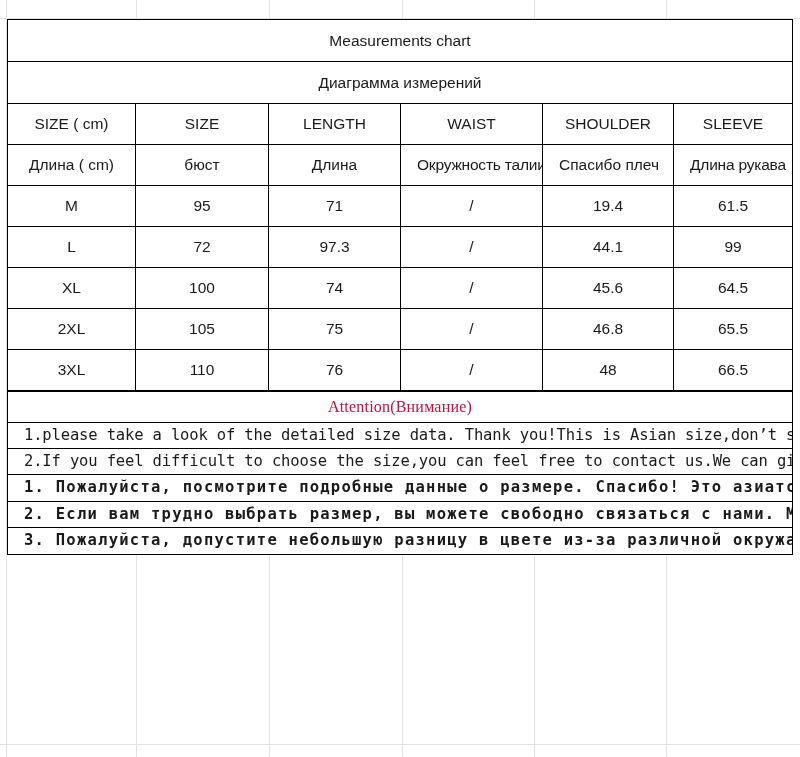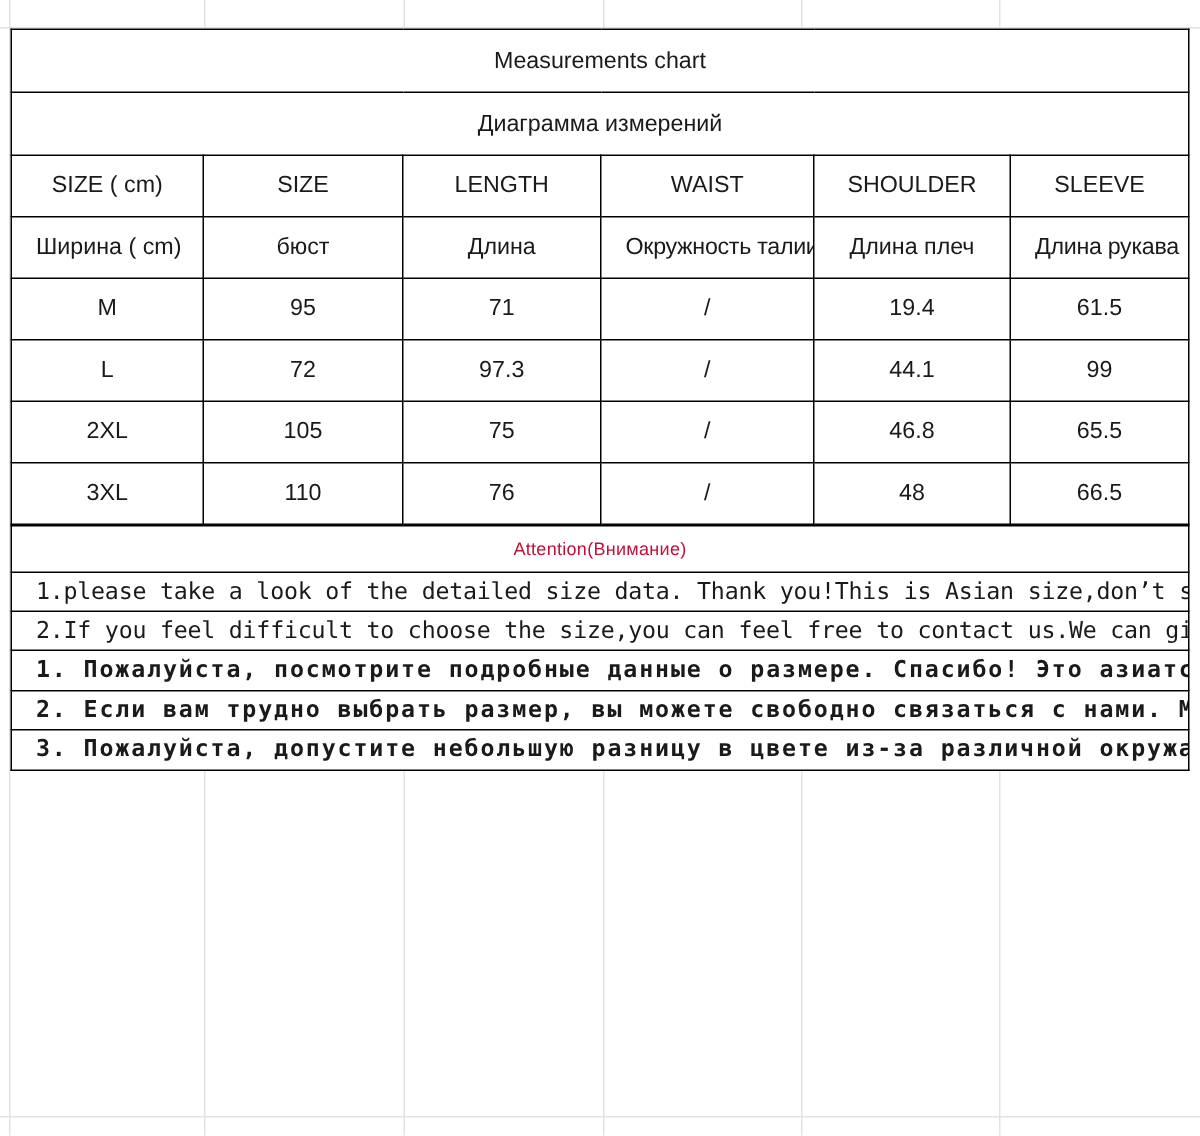--- a/index.html
+++ b/index.html
@@ -81,22 +81,22 @@
   }
   .notes tr:last-child td {
     border-bottom: 1px solid #000000;
   }
 
   .attention-cell {
     height: 30px;
   }
   .attention-text {
     color: #c2103a;
-    font-family: Liberation Sans, sans-serif;
-    font-size: 12px;
+    font-family: Liberation Serif, serif;
+    font-size: 16px;
     letter-spacing: 0.2px;
     white-space: nowrap;
   }
 
   .note-en {
     font-family: "DejaVu Sans Mono", monospace;
     font-size: 13.4px;
     color: #111111;
     line-height: 1.62;
     letter-spacing: -0.15px;
@@ -151,45 +151,53 @@
       </tr>
       <tr class="r-head">
         <td>SIZE ( cm)</td>
         <td>SIZE</td>
         <td>LENGTH</td>
         <td>WAIST</td>
         <td>SHOULDER</td>
         <td>SLEEVE</td>
       </tr>
       <tr class="r-headru">
-        <td>Ширина ( cm)</td>
+        <td>Длина ( cm)</td>
         <td>бюст</td>
         <td>Длина</td>
         <td class="c-tight">Окружность талии</td>
-        <td>Длина плеч</td>
+        <td>Спасибо плеч</td>
         <td class="c-tight">Длина рукава</td>
       </tr>
 
       <tr class="r-data">
         <td>M</td>
         <td>95</td>
         <td>71</td>
         <td>/</td>
         <td>19.4</td>
         <td>61.5</td>
       </tr>
       <tr class="r-data">
         <td>L</td>
         <td>72</td>
         <td>97.3</td>
         <td>/</td>
         <td>44.1</td>
         <td>99</td>
       </tr>
       <tr class="r-data">
+        <td>XL</td>
+        <td>100</td>
+        <td>74</td>
+        <td>/</td>
+        <td>45.6</td>
+        <td>64.5</td>
+      </tr>
+      <tr class="r-data">
         <td>2XL</td>
         <td>105</td>
         <td>75</td>
         <td>/</td>
         <td>46.8</td>
         <td>65.5</td>
       </tr>
       <tr class="r-data">
         <td>3XL</td>
         <td>110</td>

